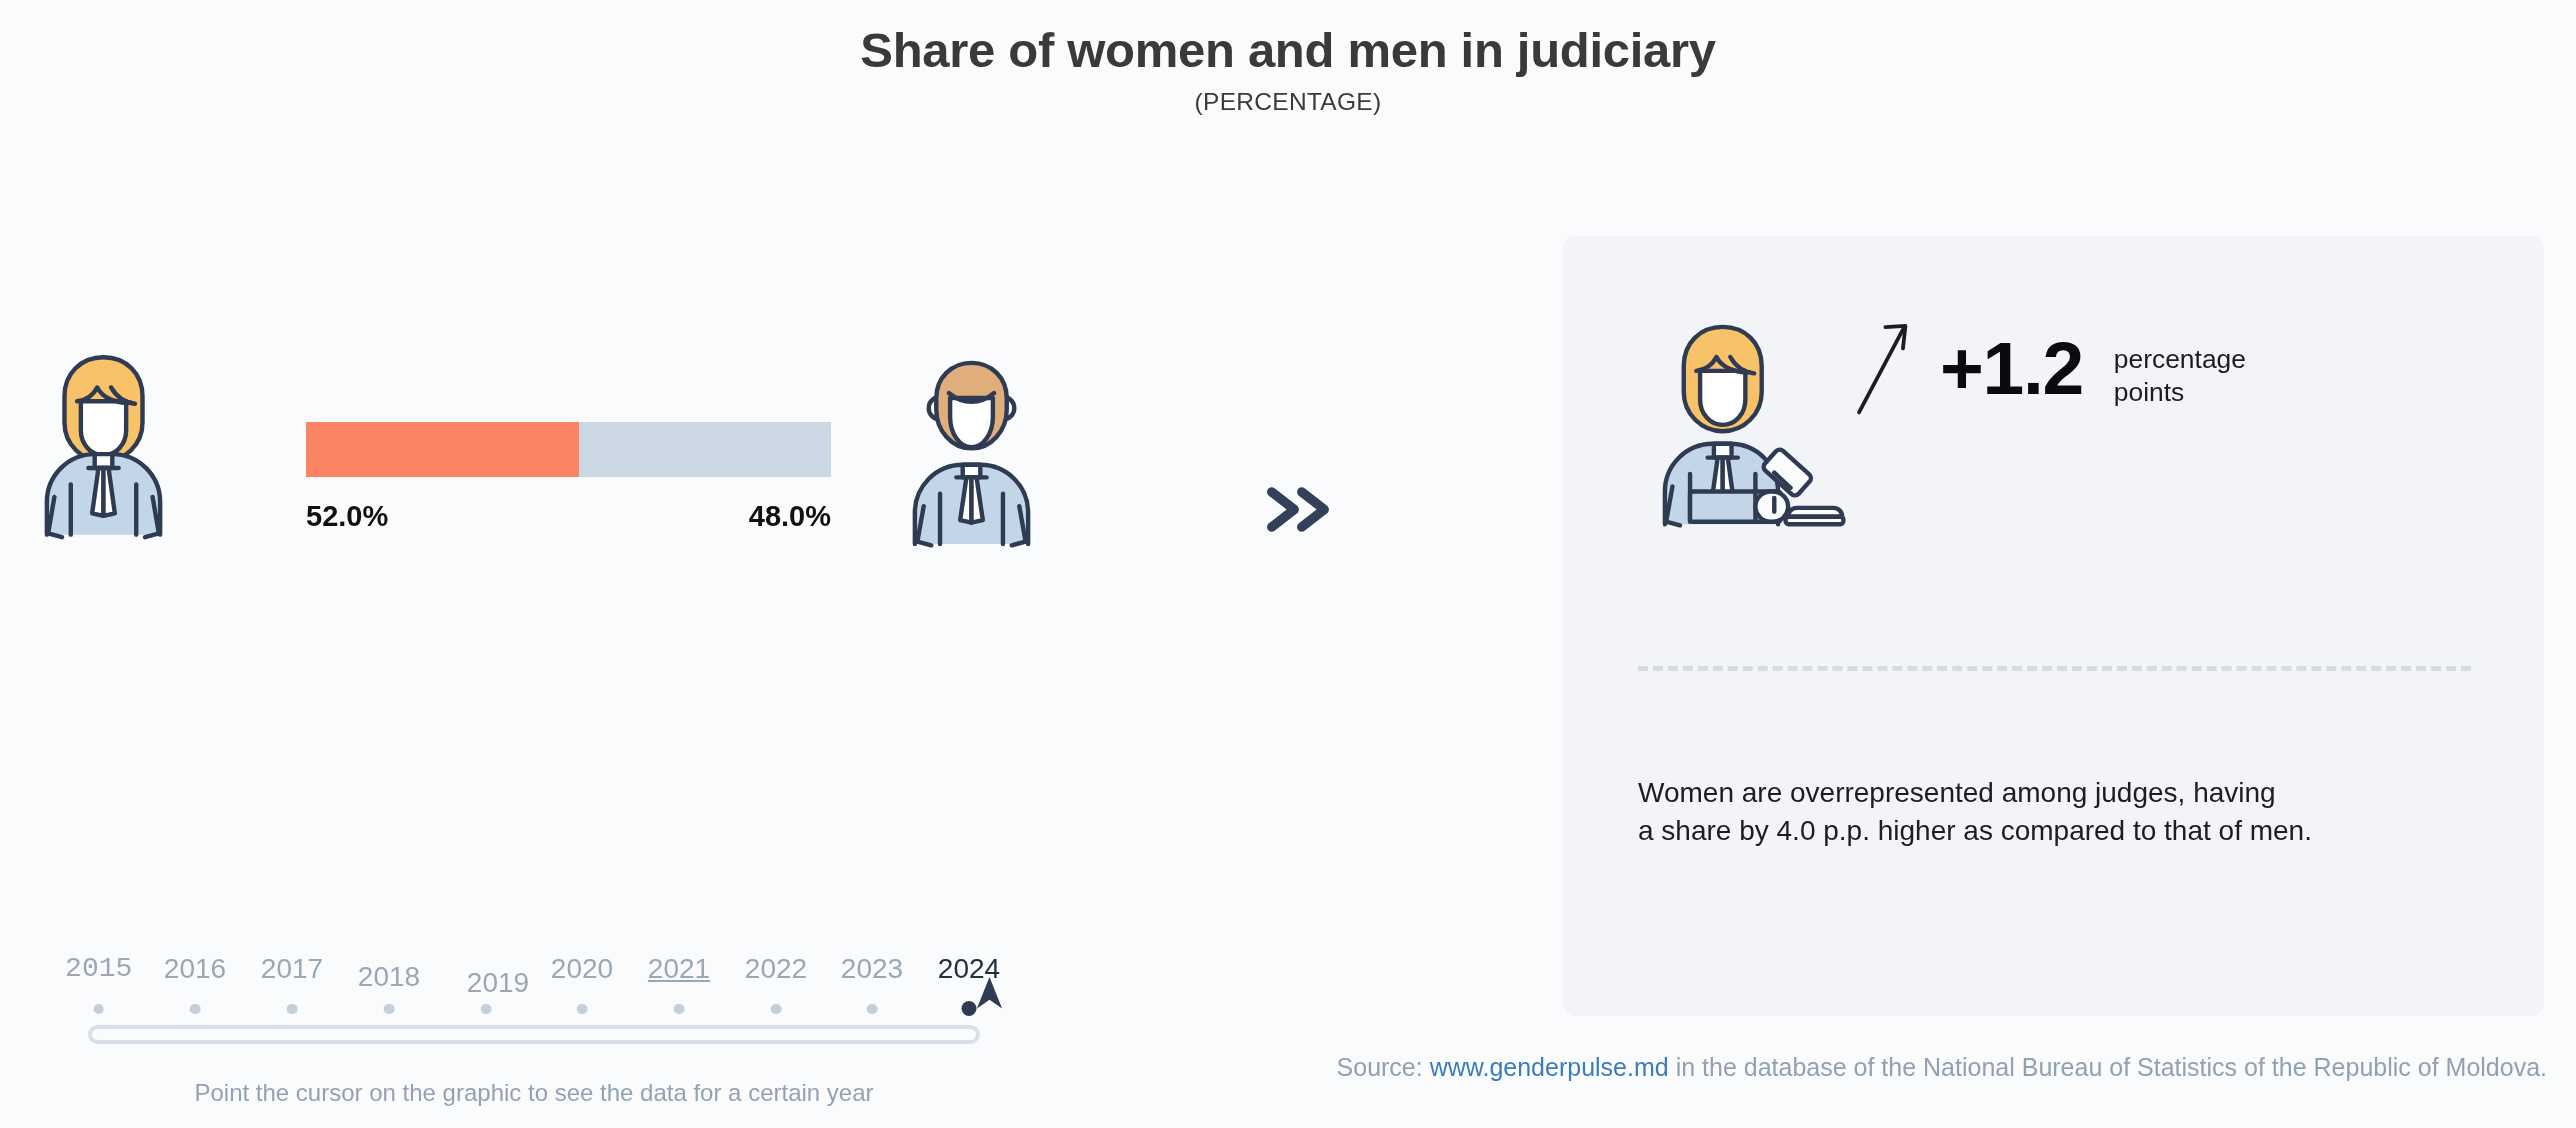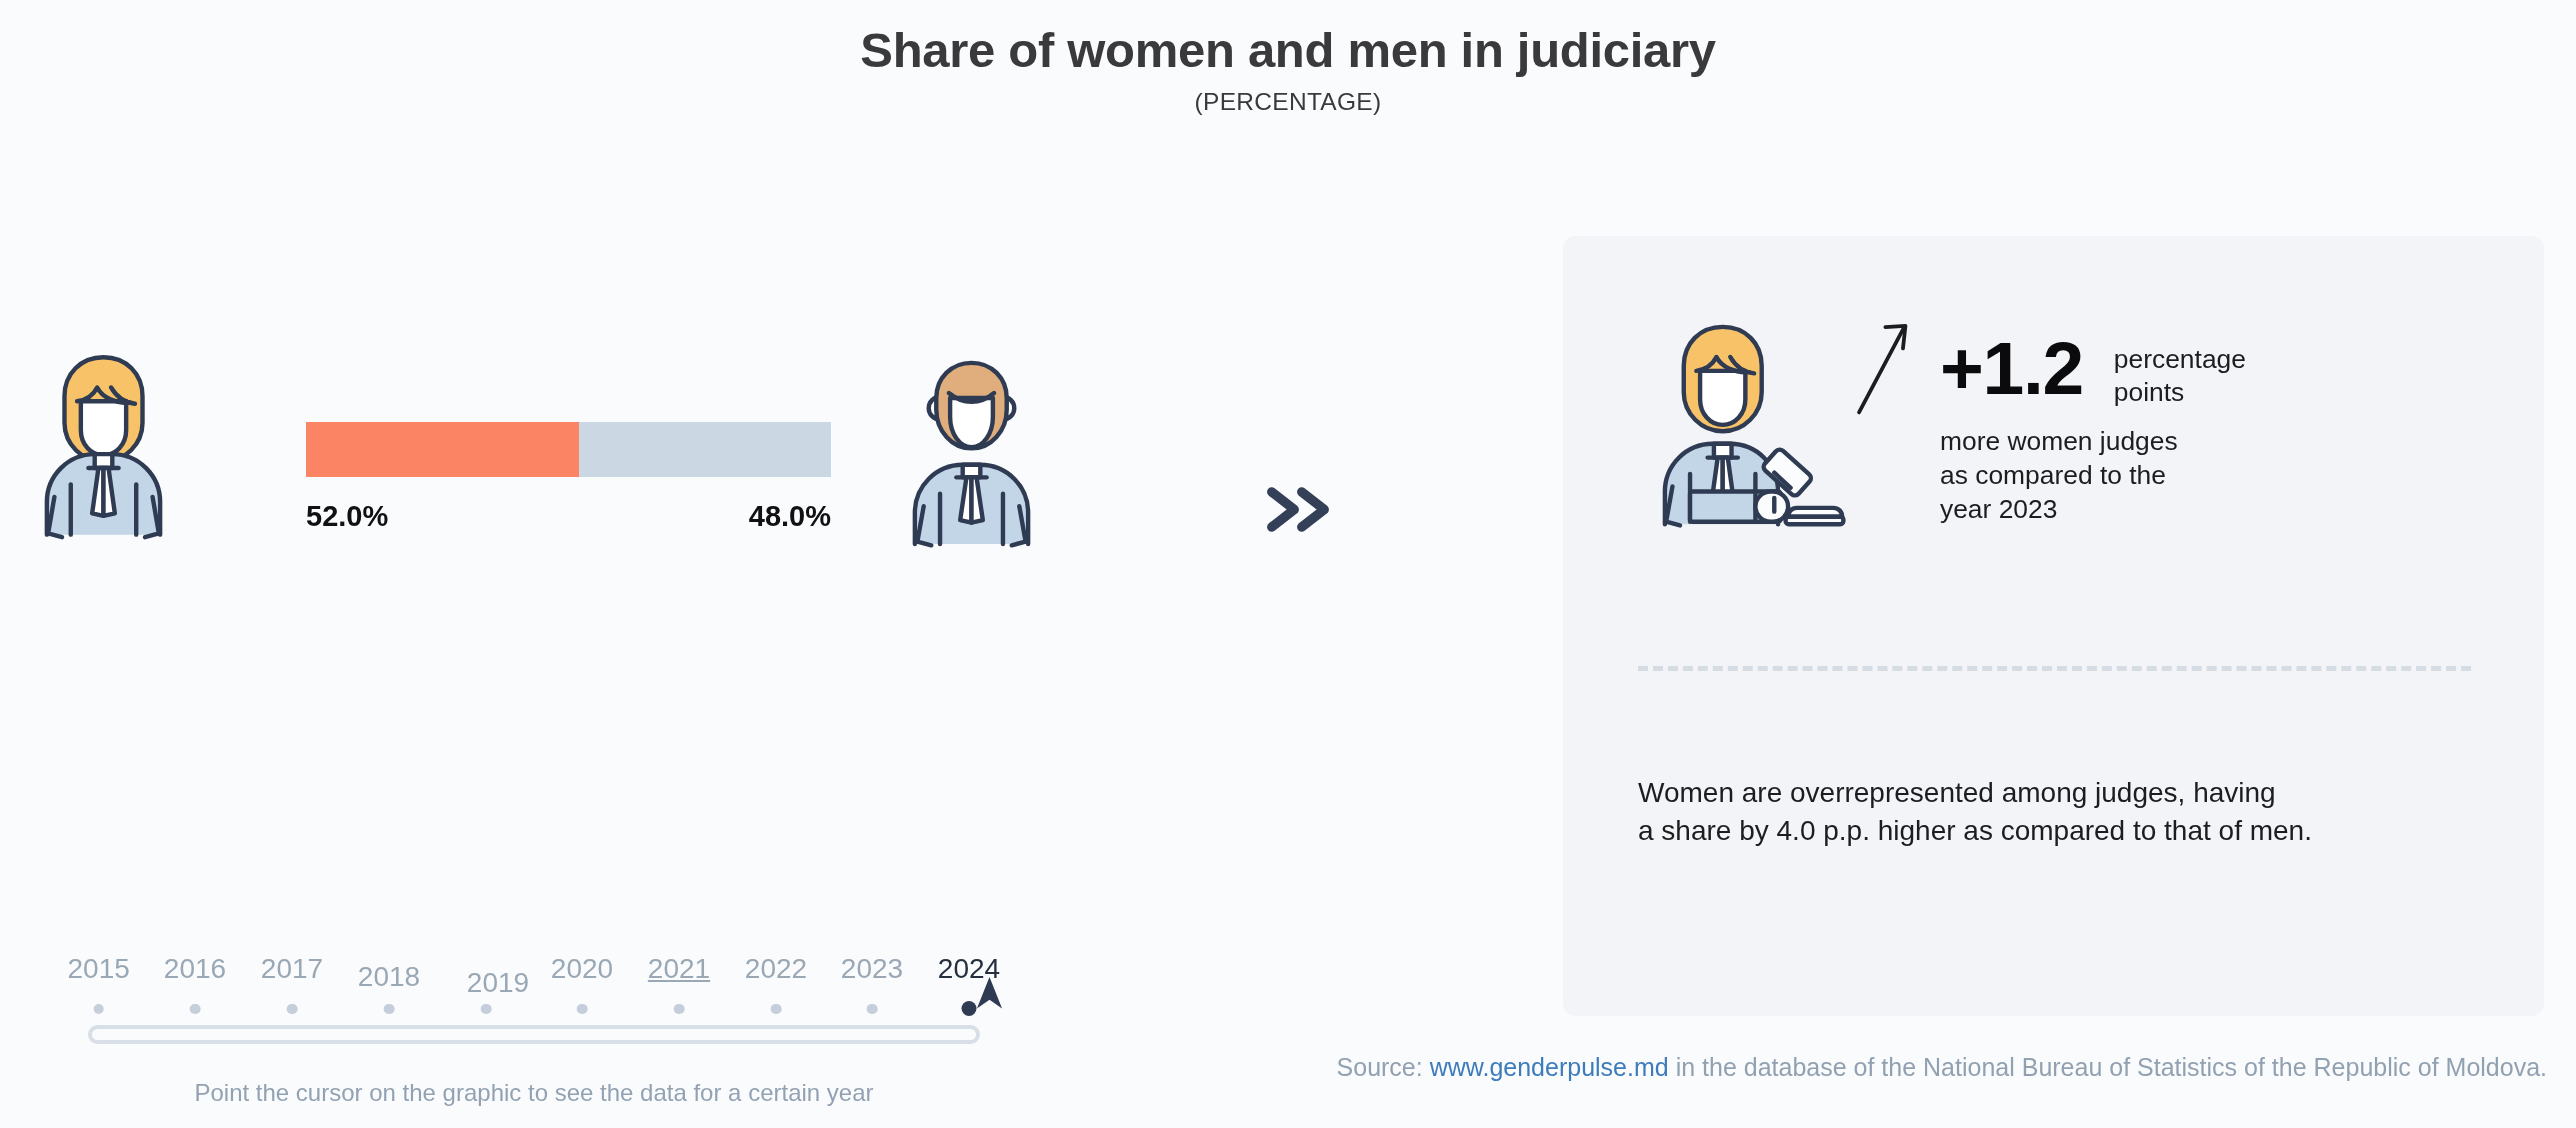--- a/index.html
+++ b/index.html
@@ -331,21 +331,21 @@
         <path d="M70 244v80" fill="none"></path>
         <path d="M170 244v80" fill="none"></path>
         <path d="M44 264l-10 56 22 6" fill="none"></path>
         <path d="M196 264l10 56-22 6" fill="none"></path>
       </g>
     </svg>
   </div>
 
   <div class="timeline">
     <div class="tl-years" id="tl-years">
-        <span class="tl-year" style="left: 10.7px;">2015</span>
+        <span class="tl-year" style="left: 10.7px; font-family: Liberation Mono, monospace;">2015</span>
         <span class="tl-year" style="left: 107px;">2016</span>
         <span class="tl-year" style="left: 204px;">2017</span>
         <span class="tl-year" style="left: 301px; margin-top: 8px;">2018</span>
         <span class="tl-year" style="left: 410px; margin-top: 14px;">2019</span>
         <span class="tl-year" style="left: 494px;">2020</span>
         <span class="tl-year" style="left: 591px; text-decoration: underline;">2021</span>
         <span class="tl-year" style="left: 688px;">2022</span>
         <span class="tl-year" style="left: 784px;">2023</span>
         <span class="tl-year active" style="left: 881px;">2024</span>
       </div>
@@ -419,25 +419,20 @@
   </div>
 
   <div class="rp-delta-row">
     <div class="rp-delta-value">+1.2</div>
     <div class="rp-delta-unit">
       <div>percentage</div>
       <div>points</div>
     </div>
   </div>
 
-  <div class="rp-delta-desc">
-    <div>more women judges</div>
-    <div>as compared to the</div>
-    <div>year 2023</div>
-  </div>
 
   <div class="rp-divider"></div>
 
   <div class="rp-note">
     <div>Women are overrepresented among judges, having</div>
     <div>a share by 4.0 p.p. higher as compared to that of men.</div>
   </div>
 </div>
 
 <div class="footer">

